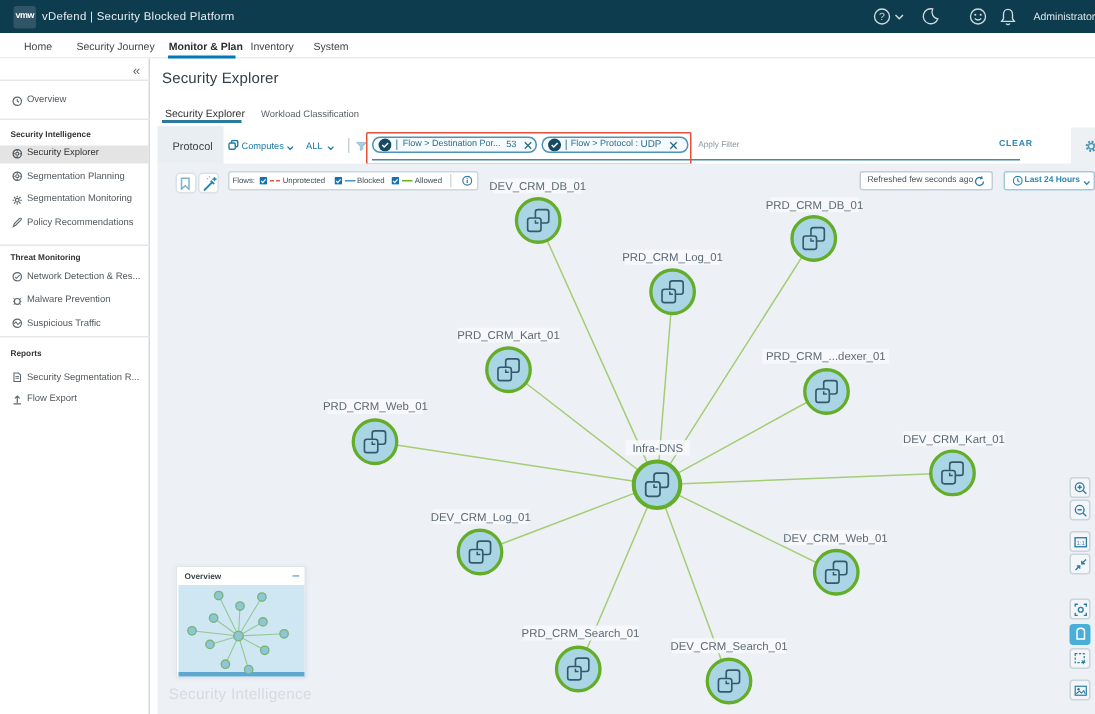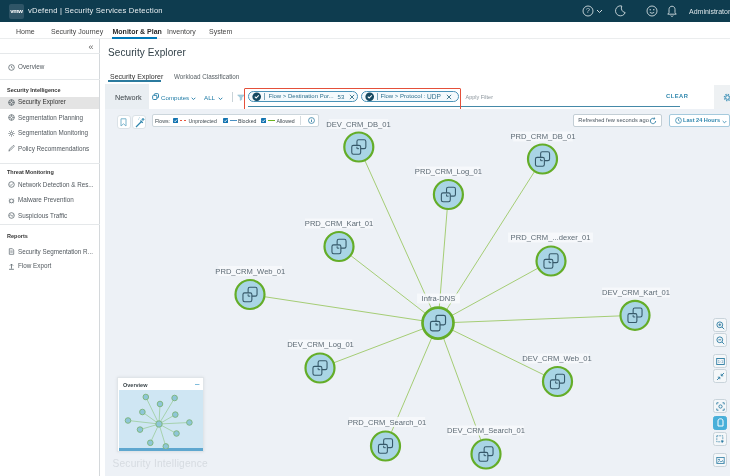--- a/index.html
+++ b/index.html
@@ -56,21 +56,21 @@
 .rbtn { left:713px; width:13.5px; height:14px; background:#f4f7f9; border:1px solid #c9d4db; border-radius:2.5px; }
 
 #wmark { left:112.5px; top:457.5px; font-size:10.2px; color:#d6dbe1; letter-spacing:0.2px; }
 </style>
 </head>
 <body>
 <div id="app">
 
   <div class="abs" id="hdr"></div>
   <div class="abs" id="logo">vmw</div>
-  <div class="abs" id="hdrtitle">vDefend | Security Services Detection</div>
+  <div class="abs" id="hdrtitle">vDefend | Security Blocked Platform</div>
   <svg class="abs" style="left:582px;top:5px" width="13" height="12" viewBox="0 0 13 12">
     <circle cx="6" cy="6" r="5" fill="none" stroke="#cfdade" stroke-width="0.9"></circle>
     <text x="6" y="8.4" font-size="7" fill="#cfdade" text-anchor="middle">?</text>
   </svg>
   <svg class="abs" style="left:596px;top:9px" width="7" height="5" viewBox="0 0 7 5">
       <path d="M1 1 L3.5 3.5 L6 1" stroke="#cfdade" stroke-width="1" fill="none"></path>
     </svg>
   <svg class="abs" style="left:614px;top:5px" width="12" height="12" viewBox="0 0 12 12">
     <path d="M7.8 1 A5 5 0 1 0 11.2 7.6 A4.6 4.6 0 0 1 7.8 1 Z" fill="none" stroke="#cfdade" stroke-width="0.9"></path>
   </svg>
@@ -154,21 +154,21 @@
       <path d="M4 6.5 L4 1.2 M2.2 3 L4 1.2 L5.8 3" stroke="#5a666d" stroke-width="0.9" fill="none"></path>
       <path d="M1.2 7.2 L6.8 7.2" stroke="#5a666d" stroke-width="0.9"></path>
     </svg>
   <div class="abs sitem" style="top:262.1px">Flow Export</div>
 
   <div class="abs" id="pagetitle">Security Explorer</div>
   <div class="abs" id="tab1">Security Explorer</div>
   <div class="abs" id="tab2">Workload Classification</div>
   <div class="abs" id="tabunder"></div>
   <div class="abs" id="disctint"></div>
-  <div class="abs" id="discover">Network</div>
+  <div class="abs" id="discover">Protocol</div>
   <svg class="abs" style="left:152px;top:93px" width="7.5" height="7.5" viewBox="0 0 9 9">
       <rect x="2.8" y="0.8" width="5" height="5" rx="1" fill="none" stroke="#1d7aa5" stroke-width="1.1"></rect>
       <rect x="0.8" y="2.8" width="5" height="5" rx="1" fill="#fff" stroke="#1d7aa5" stroke-width="1.1"></rect>
     </svg>
   <div class="abs bluetxt" style="left:161px;top:94px">Computes</div>
   <svg class="abs" style="left:190.5px;top:96.8px" width="5" height="3.5" viewBox="0 0 6 4">
       <path d="M0.8 0.8 L3 3 L5.2 0.8" stroke="#1d7aa5" stroke-width="1.1" fill="none"></path>
     </svg>
   <div class="abs bluetxt" style="left:204px;top:94px">ALL</div>
   <svg class="abs" style="left:217.5px;top:96.8px" width="5" height="3.5" viewBox="0 0 6 4">

